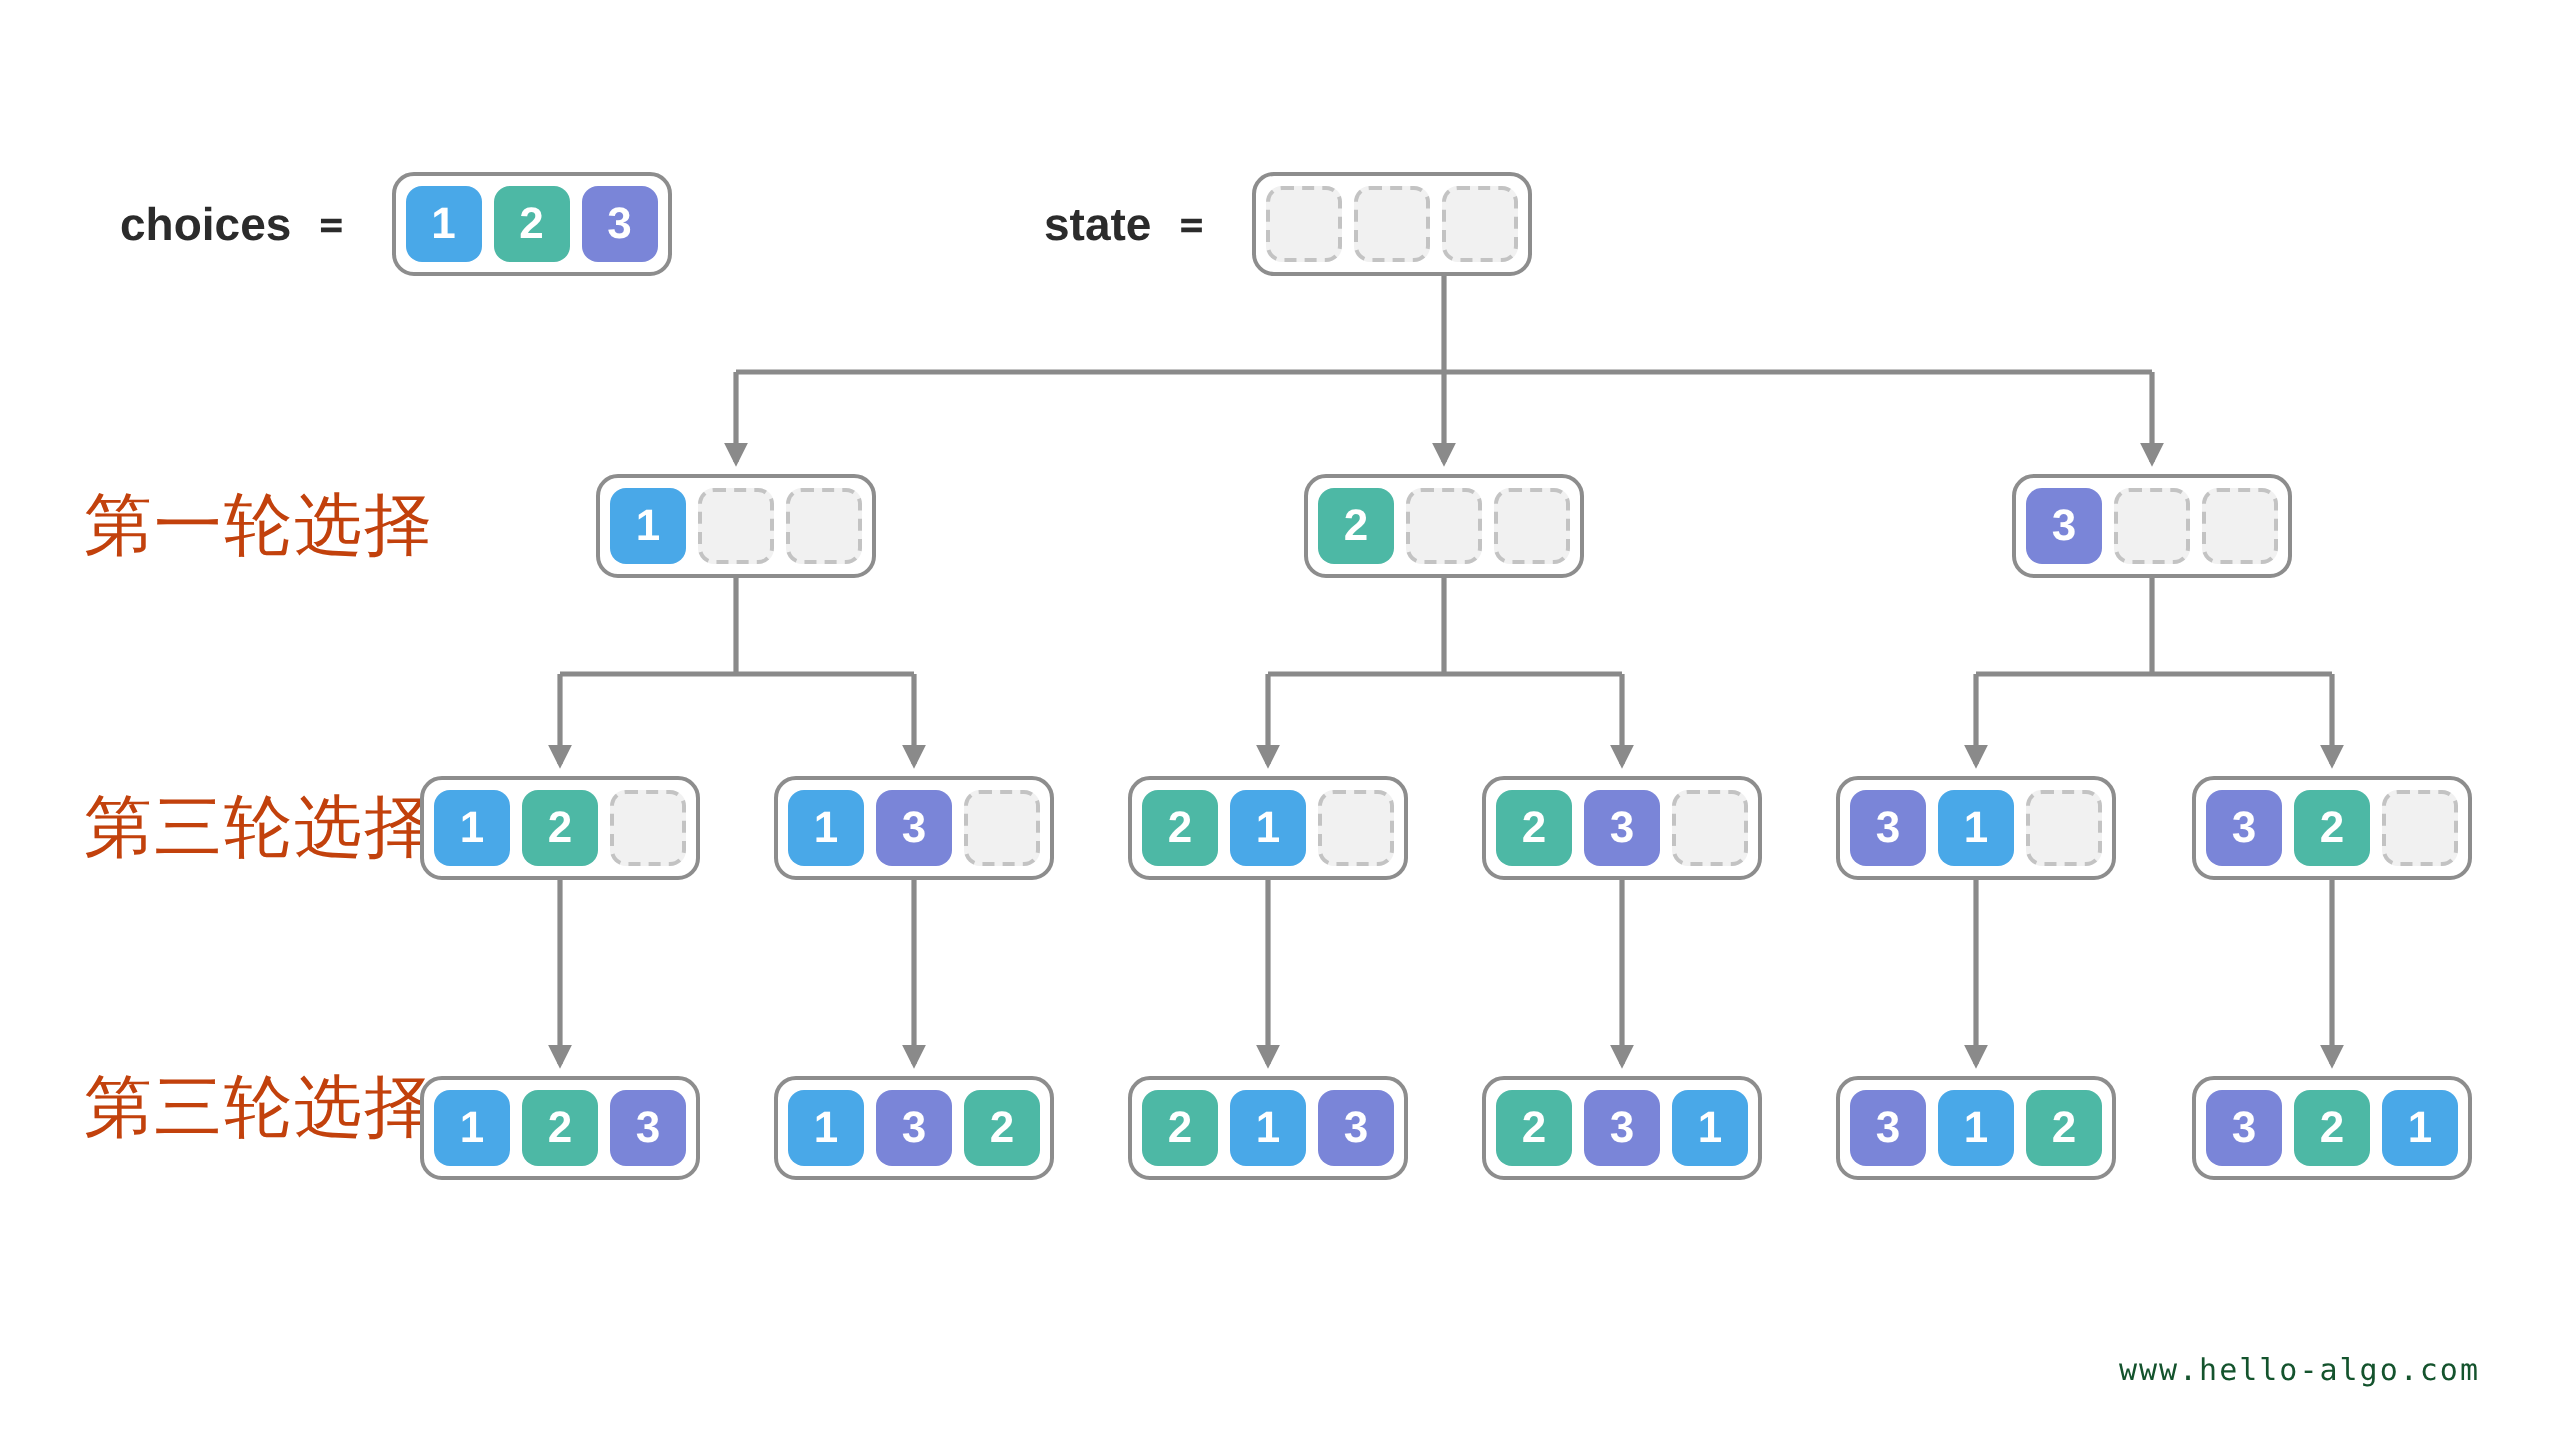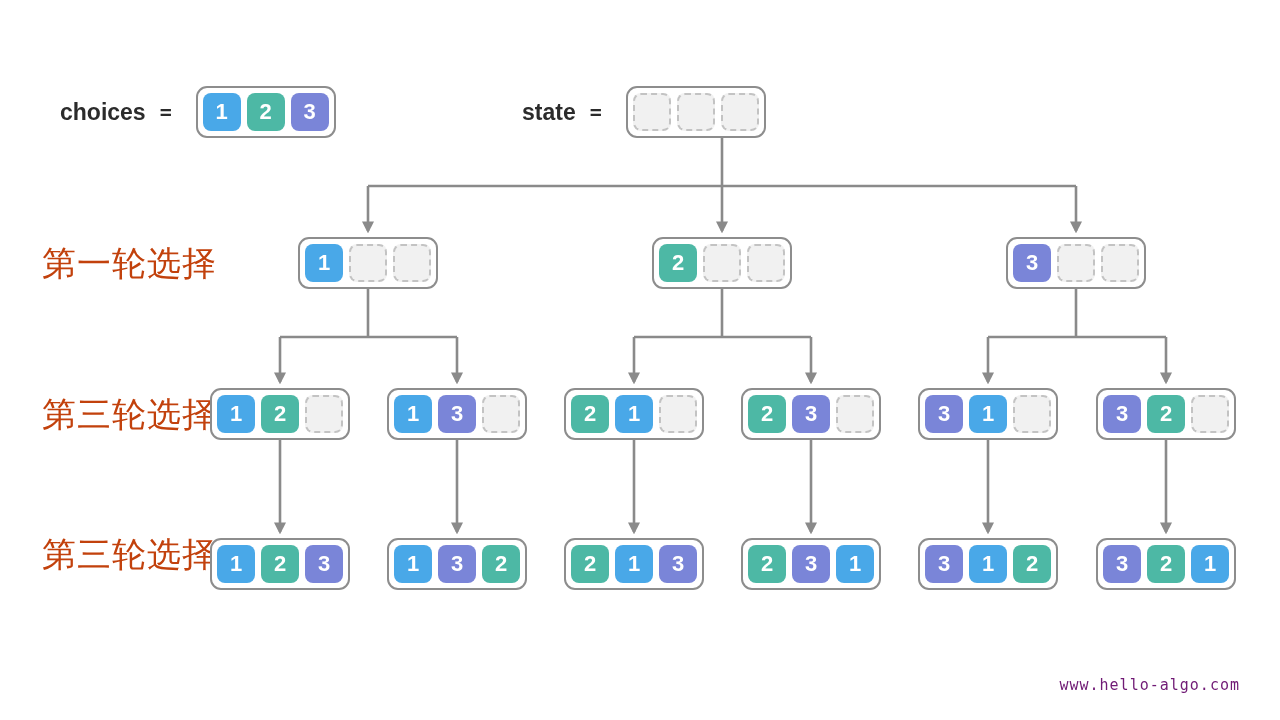--- a/index.html
+++ b/index.html
@@ -34,21 +34,21 @@
   }
   .cell.empty { background:#f1f1f1; border:2px dashed #c3c3c3; }
 
   .row-label {
     position:absolute; left:42px; font-size:34px; color:#c2410c;
     letter-spacing:1px; line-height:26px;
   }
   .watermark {
     position:absolute; top:676px; right:40px;
     font-family:"DejaVu Sans Mono","Liberation Mono",monospace;
-    font-size:15px; color:#701a75; letter-spacing:1px;text-align:center;
+    font-size:15px; color:#14532d; letter-spacing:1px;text-align:center;
   }
 </style>
 </head>
 <body>
 
 <div class="canvas">
 
   <svg id="arrows" width="1280" height="720">
     <defs>
       <marker id="ah" viewBox="0 0 10 10" markerWidth="12" markerHeight="12" refX="8" refY="5" orient="auto" markerUnits="userSpaceOnUse">

